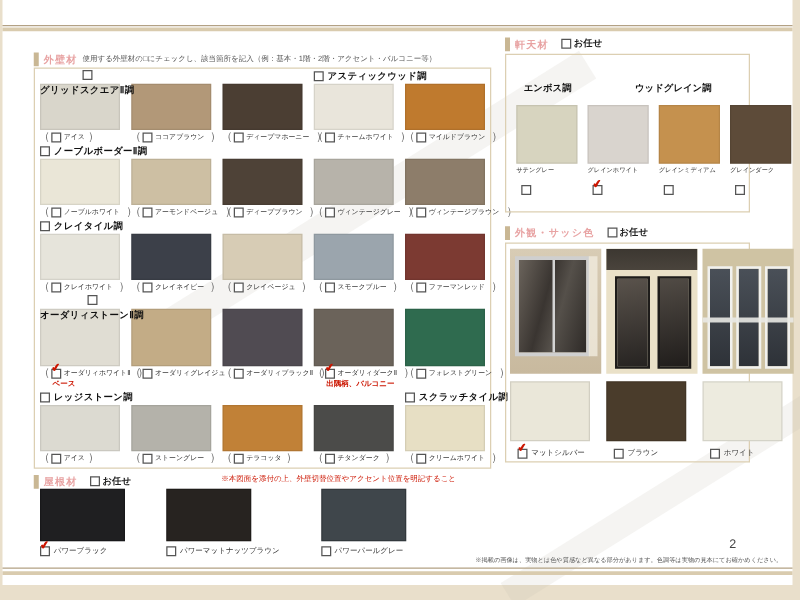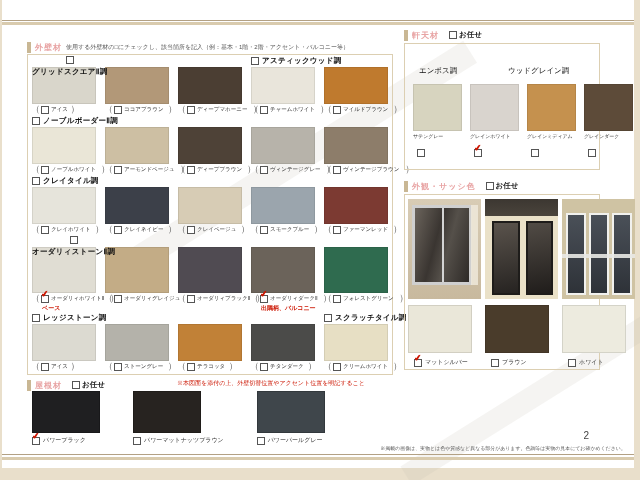--- a/index.html
+++ b/index.html
@@ -40,21 +40,21 @@
   .wlab{display:flex;align-items:center;height:11px;font-size:6px;color:#333;}
   .par{font-size:9px;color:#666;margin:0 1px;}
   .lt{margin-left:2px;white-space:nowrap;transform:scale(.92);transform-origin:left center;}
   .wnote{font-size:6px;color:#cc1500;font-weight:bold;margin-left:12px;height:8px;line-height:8px;white-space:nowrap;}
   .wall-note{position:absolute;left:150px;bottom:-1px;font-size:6px;color:#cc1500;white-space:nowrap;}
 
   
   .rpanel{position:absolute;left:402px;width:196px;}
   .rbox{position:absolute;left:0;top:14px;right:0;bottom:0;border:1px solid #dccfb2;box-sizing:border-box;}
   .soffit{top:29px;height:141px;}
-  .soffit .ghead2{position:absolute;font-size:7.5px;font-weight:normal;color:#111;top:22px;white-space:nowrap;}
+  .soffit .ghead2{position:absolute;font-size:7.5px;font-weight:bold;color:#111;top:22px;white-space:nowrap;}
   .scells{position:absolute;left:8px;top:40px;display:flex;gap:8px;}
   .scell{width:49px;}
   .scell .sw2{width:49px;height:47px;border:1px solid rgba(0,0,0,.08);box-sizing:border-box;}
   .scell .slab{font-size:5.5px;color:#333;margin-top:2px;white-space:nowrap;transform:scale(.9);transform-origin:left center;}
   .scell .scb{margin-top:3px;margin-left:4px;}
 
   .sash{top:180px;height:190px;font-family:Liberation Serif, serif;}
   .photos{position:absolute;left:3px;top:4px;display:flex;gap:4px;}
   .photo{position:relative;width:73px;height:100px;overflow:hidden;}
   .ph1{background:linear-gradient(#d8ccb5,#c8b99e);}

